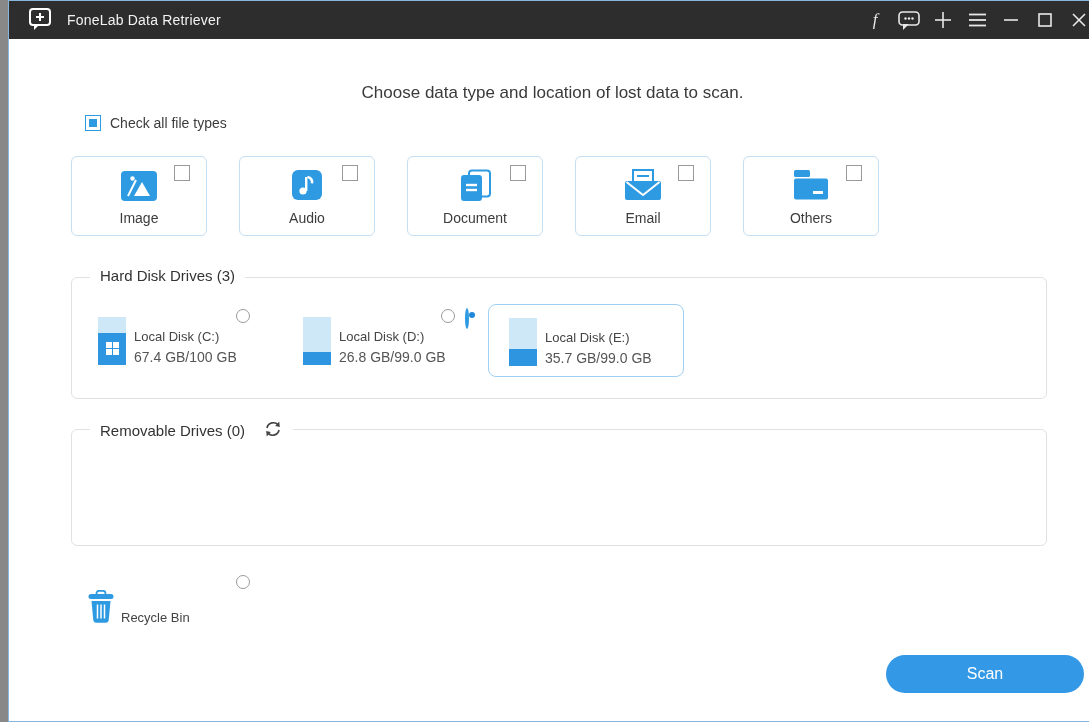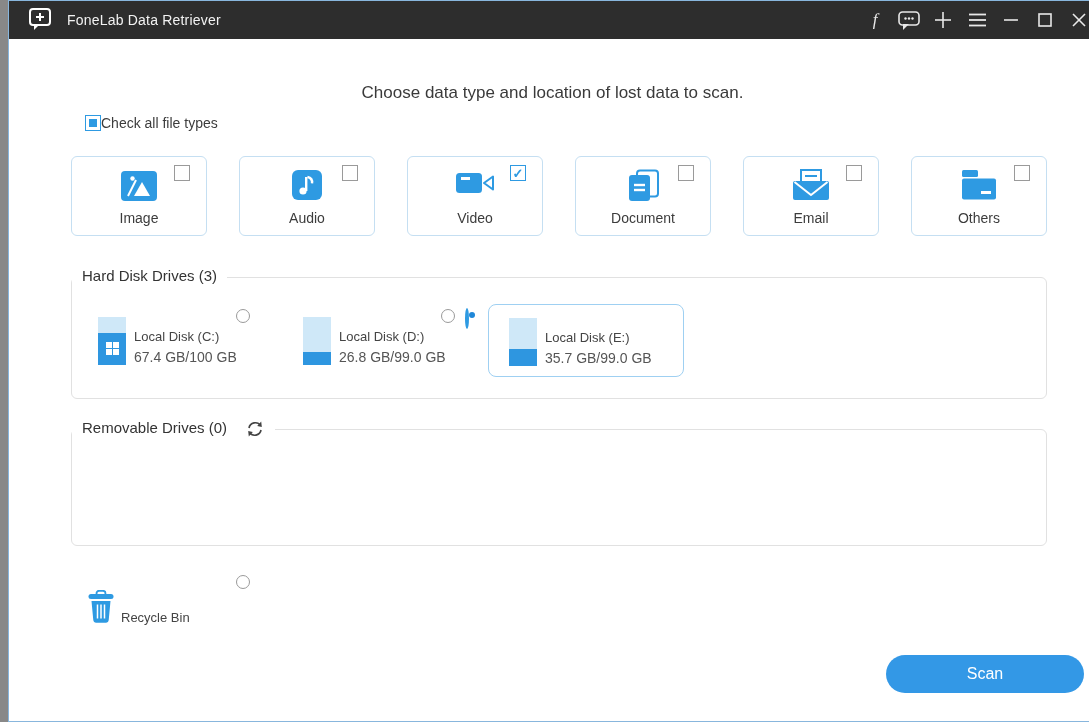--- a/index.html
+++ b/index.html
@@ -20,21 +20,21 @@
   .tb-btn {
     width:34px; height:100%; display:flex; align-items:center; justify-content:center;
     color:#e8e8e8; cursor:default;
   }
   .tb-f { font-family:"Liberation Serif", serif; font-size:17px; font-style:italic; }
   
   .heading {
     position:absolute; top:82px; left:0; width:100%;
     text-align:center; font-size:17px; color:#3a3a3a;
   }
-  .check-all { position:absolute; left:76px; top:114px; display:flex; align-items:center; }
+  .check-all { position:absolute; left:76px; top:114px; display:flex; align-items:center; gap:9px; }
   .check-all-label { font-size:14px; color:#3c3c3c; }
   
   .cb { width:16px; height:16px; background:#fff; border:1px solid #9a9a9a; position:relative; }
   .cb.blue { border-color:#2e9ae2; }
   .cb.indeterminate::after {
     content:""; position:absolute; left:3px; top:3px; width:8px; height:8px; background:#2e9ae2;
   }
   .cb.checked { border-color:#2e9ae2; color:#2e9ae2; font-size:13px; font-weight:bold;
     display:flex; align-items:center; justify-content:center; }
   .cb.checked::after { content:"✓"; line-height:1; }
@@ -57,22 +57,22 @@
     text-align:center; font-size:14px; color:#3c3c3c;
   }
   
   .fieldset {
     position:absolute; left:62px; width:976px;
     border:1px solid #e1e1e1; border-radius:6px; background:#fff;
   }
   .fs-hdd { top:276px; height:122px; }
   .fs-rem { top:428px; height:117px;padding-left:32px; }
   .legend {
-    position:absolute; top:-11px; left:0; background:#fff; padding:0 10px;
-    font-size:15px; color:#333; display:flex; align-items:flex-start; gap:18px;
+    position:absolute; top:-11px; left:18px; background:#fff; padding:0 10px;
+    font-size:15px; color:#333; display:flex; align-items:flex-end; gap:18px;
   }
   
   .drive-card { position:absolute; top:26px; width:196px; height:73px; border-radius:8px; }
   .drive-card.selected { border:1px solid #9fd0f2; }
   .drive-c { left:6px; } .drive-d { left:211px; } .drive-e { left:416px; }
   .disk-icon { position:absolute; left:20px; top:13px; width:28px; height:48px; background:#cfe8f8; }
   .disk-fill { position:absolute; left:0; bottom:0; width:100%; background:#2e96e0; }
   .win-logo { position:absolute; left:8px; bottom:10px; width:13px; height:13px;
     display:grid; grid-template-columns:6px 6px; grid-template-rows:6px 6px; gap:1px; }
   .win-logo span { background:#fff; }
@@ -179,31 +179,20 @@
           <rect x="1" y="1" width="30" height="30" rx="6" fill="#2e9ae2"></rect>
           <circle cx="12" cy="22" r="3.6" fill="#fff"></circle>
           <rect x="14" y="8" width="2.4" height="14" fill="#fff"></rect>
           <path d="M16.4 8 q5.4 1 4.6 6.4" stroke="#fff" stroke-width="2.4" fill="none"></path>
         </svg>
       </span>
       <span class="ft-cb cb"></span>
       <span class="ft-label">Audio</span>
     </div>
 
-    <div class="ft-card">
-      <span class="ft-icon">
-        <svg width="40" height="30" viewBox="0 0 40 30">
-          <rect x="1" y="4" width="26" height="20" rx="3.5" fill="#2e9ae2"></rect>
-          <rect x="6" y="8" width="9" height="3" fill="#fff"></rect>
-          <polygon points="29,14 38,7.5 38,20.5" fill="#fff" stroke="#2e9ae2" stroke-width="2" stroke-linejoin="round"></polygon>
-        </svg>
-      </span>
-      <span class="ft-cb cb checked"></span>
-      <span class="ft-label">Video</span>
-    </div>
 
     <div class="ft-card">
       <span class="ft-icon">
         <svg width="38" height="34" viewBox="0 0 38 34">
           <rect x="13" y="1.5" width="21" height="26" rx="3" fill="#fff" stroke="#2e9ae2" stroke-width="2"></rect>
           <rect x="5" y="6" width="21" height="26" rx="3" fill="#2e9ae2"></rect>
           <line x1="10" y1="16" x2="21" y2="16" stroke="#fff" stroke-width="2.4"></line>
           <line x1="10" y1="21" x2="21" y2="21" stroke="#fff" stroke-width="2.4"></line>
         </svg>
       </span>

